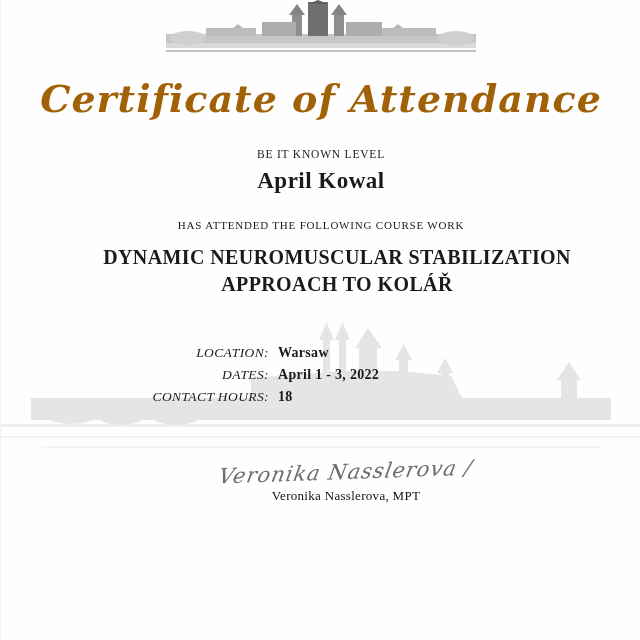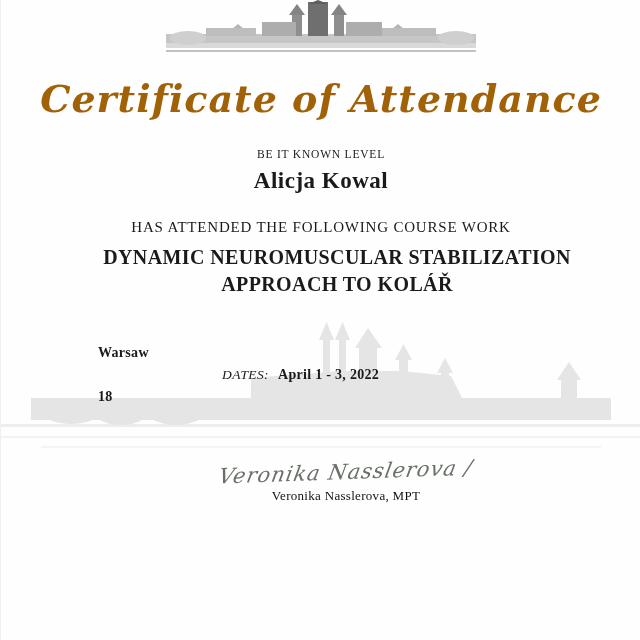--- a/index.html
+++ b/index.html
@@ -34,21 +34,21 @@
   .known{
     position:absolute;top:148px;left:0;width:100%;
     text-align:center;font-size:11.5px;letter-spacing:0.8px;
   }
   .recipient{
     position:absolute;top:168px;left:0;width:100%;
     text-align:center;font-size:23px;font-weight:bold;letter-spacing:0.5px;
   }
   .attended{
     position:absolute;top:219px;left:0;width:100%;
-    text-align:center;font-size:15px;letter-spacing:0.8px;
+    text-align:center;font-size:11px;letter-spacing:0.8px;
   }
   .course{
     position:absolute;top:244px;left:16px;width:100%;
     text-align:center;font-size:20px;font-weight:bold;
     line-height:27px;letter-spacing:0.4px;
   }
   .fields{
     position:absolute;top:345px;left:88px;width:420px;
   }
   .field-row{display:flex;align-items:baseline;margin-bottom:6px;}
@@ -131,38 +131,40 @@
           <ellipse cx="290" cy="38" rx="18" ry="7" fill="#cfcfcf"></ellipse>
           <rect x="0" y="50" width="310" height="2" fill="#c2c2c2"></rect>
         </g>
       </svg>
     </div>
 
     <div class="title" id="cert-title" style="color: #a16207;">Certificate of Attendance</div>
 
     <div class="known">BE IT KNOWN LEVEL</div>
 
-    <div class="recipient">Alicja Kowal</div>
+    <div class="recipient">April Kowal</div>
 
     <div class="attended">HAS ATTENDED THE FOLLOWING COURSE WORK</div>
 
     <div class="course">
       <div>DYNAMIC NEUROMUSCULAR STABILIZATION</div>
       <div>APPROACH TO KOLÁŘ</div>
     </div>
 
     <div class="fields">
       <div class="field-row">
+        <span class="field-label">LOCATION:</span>
         <span class="field-value">Warsaw</span>
       </div>
       <div class="field-row">
         <span class="field-label">DATES:</span>
         <span class="field-value">April 1 - 3, 2022</span>
       </div>
       <div class="field-row">
+        <span class="field-label">CONTACT HOURS:</span>
         <span class="field-value">18</span>
       </div>
     </div>
 
     <div class="signature-block">
       <span class="signature-script">Veronika Nasslerova /</span>
       <div class="signer">Veronika Nasslerova, MPT</div>
     </div>
 
   </div>

